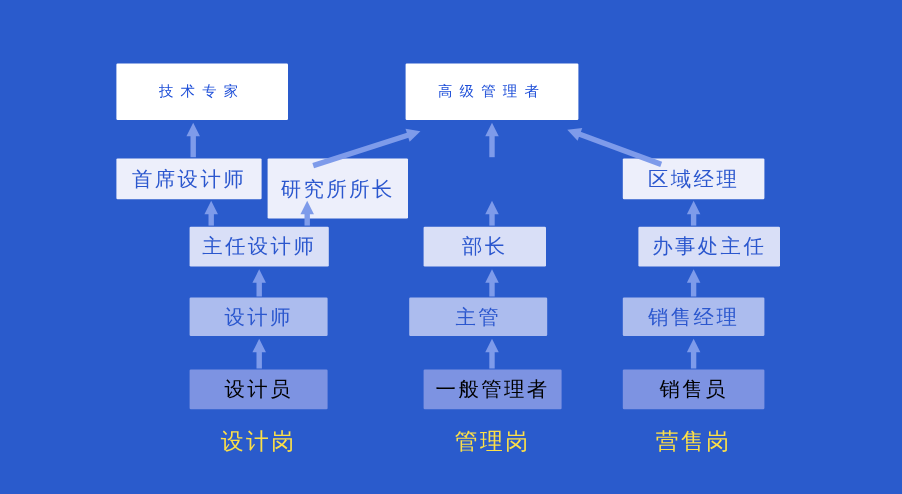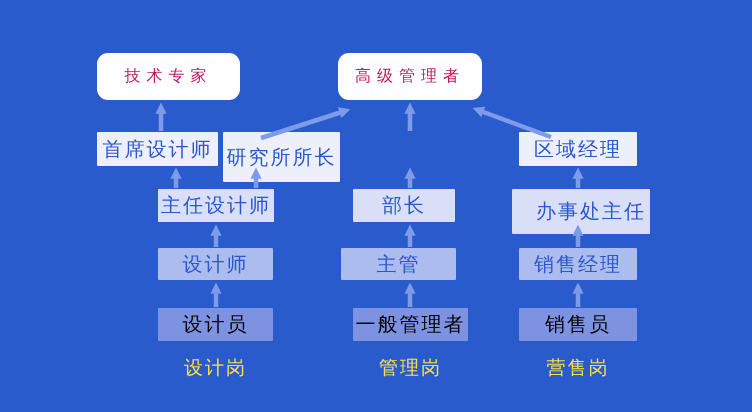--- a/index.html
+++ b/index.html
@@ -6,26 +6,26 @@
   body{font-family:"Liberation Sans","DejaVu Sans",sans-serif;}
   #canvas{
     position:relative;
     width:752px;height:412px;
     background:#2A5BCC;
     overflow:hidden;
   }
   .node{
     position:absolute;
     display:flex;align-items:center;justify-content:center;
-    font-size:20px;letter-spacing:2px;
+    font-size:17px;letter-spacing:2px;
     color:#2B57CE;
     border-radius:1px;
     white-space:nowrap;
   }
-  .row1{background:#FFFFFF;color:#be185d;font-size:16px;letter-spacing:6px;border-radius:11px;}
+  .row1{background:#FFFFFF;color:#1d4ed8;font-size:12px;letter-spacing:6px;}
   .row2{background:#EDEFFB;}
   .row3{background:#D9DFF7;}
   .row4{background:#ACBCEE;}
   .row5{background:#7D93E2;color:#000000;}
   .col-label{
     position:absolute;
     display:flex;align-items:center;justify-content:center;
     font-size:19px;letter-spacing:2px;
     color:#fde047;
     white-space:nowrap;
@@ -37,21 +37,21 @@
 
   
   #n-tech-expert       {left:97px; top:53px; width:143px;height:47px;}
   #n-senior-manager    {left:338px;top:53px; width:144px;height:47px;}
   #n-chief-designer    {left:97px; top:132px;width:121px;height:34px;}
   #n-institute-director{left:223px;top:132px;width:117px;height:50px;}
   #n-assistant         {left:353px;top:132px;width:115px;height:34px;}
   #n-regional-manager  {left:519px;top:132px;width:118px;height:34px;}
   #n-director-designer {left:158px;top:189px;width:116px;height:33px;}
   #n-department-head   {left:353px;top:189px;width:102px;height:33px;}
-  #n-office-director   {left:512px;top:189px;width:118px;height:45px;padding-left:20px;}
+  #n-office-director   {left:532px;top:189px;width:118px;height:33px;}
   #n-designer          {left:158px;top:248px;width:115px;height:32px;}
   #n-supervisor        {left:341px;top:248px;width:115px;height:32px;}
   #n-sales-manager     {left:519px;top:248px;width:118px;height:32px;}
   #n-design-staff      {left:158px;top:308px;width:115px;height:33px;}
   #n-general-manager   {left:353px;top:308px;width:115px;height:33px;}
   #n-salesperson       {left:519px;top:308px;width:118px;height:33px;}
 
   #l-design    {left:158px;top:356px;width:115px;height:24px;}
   #l-management{left:353px;top:356px;width:115px;height:24px;}
   #l-sales     {left:519px;top:356px;width:118px;height:24px;}

